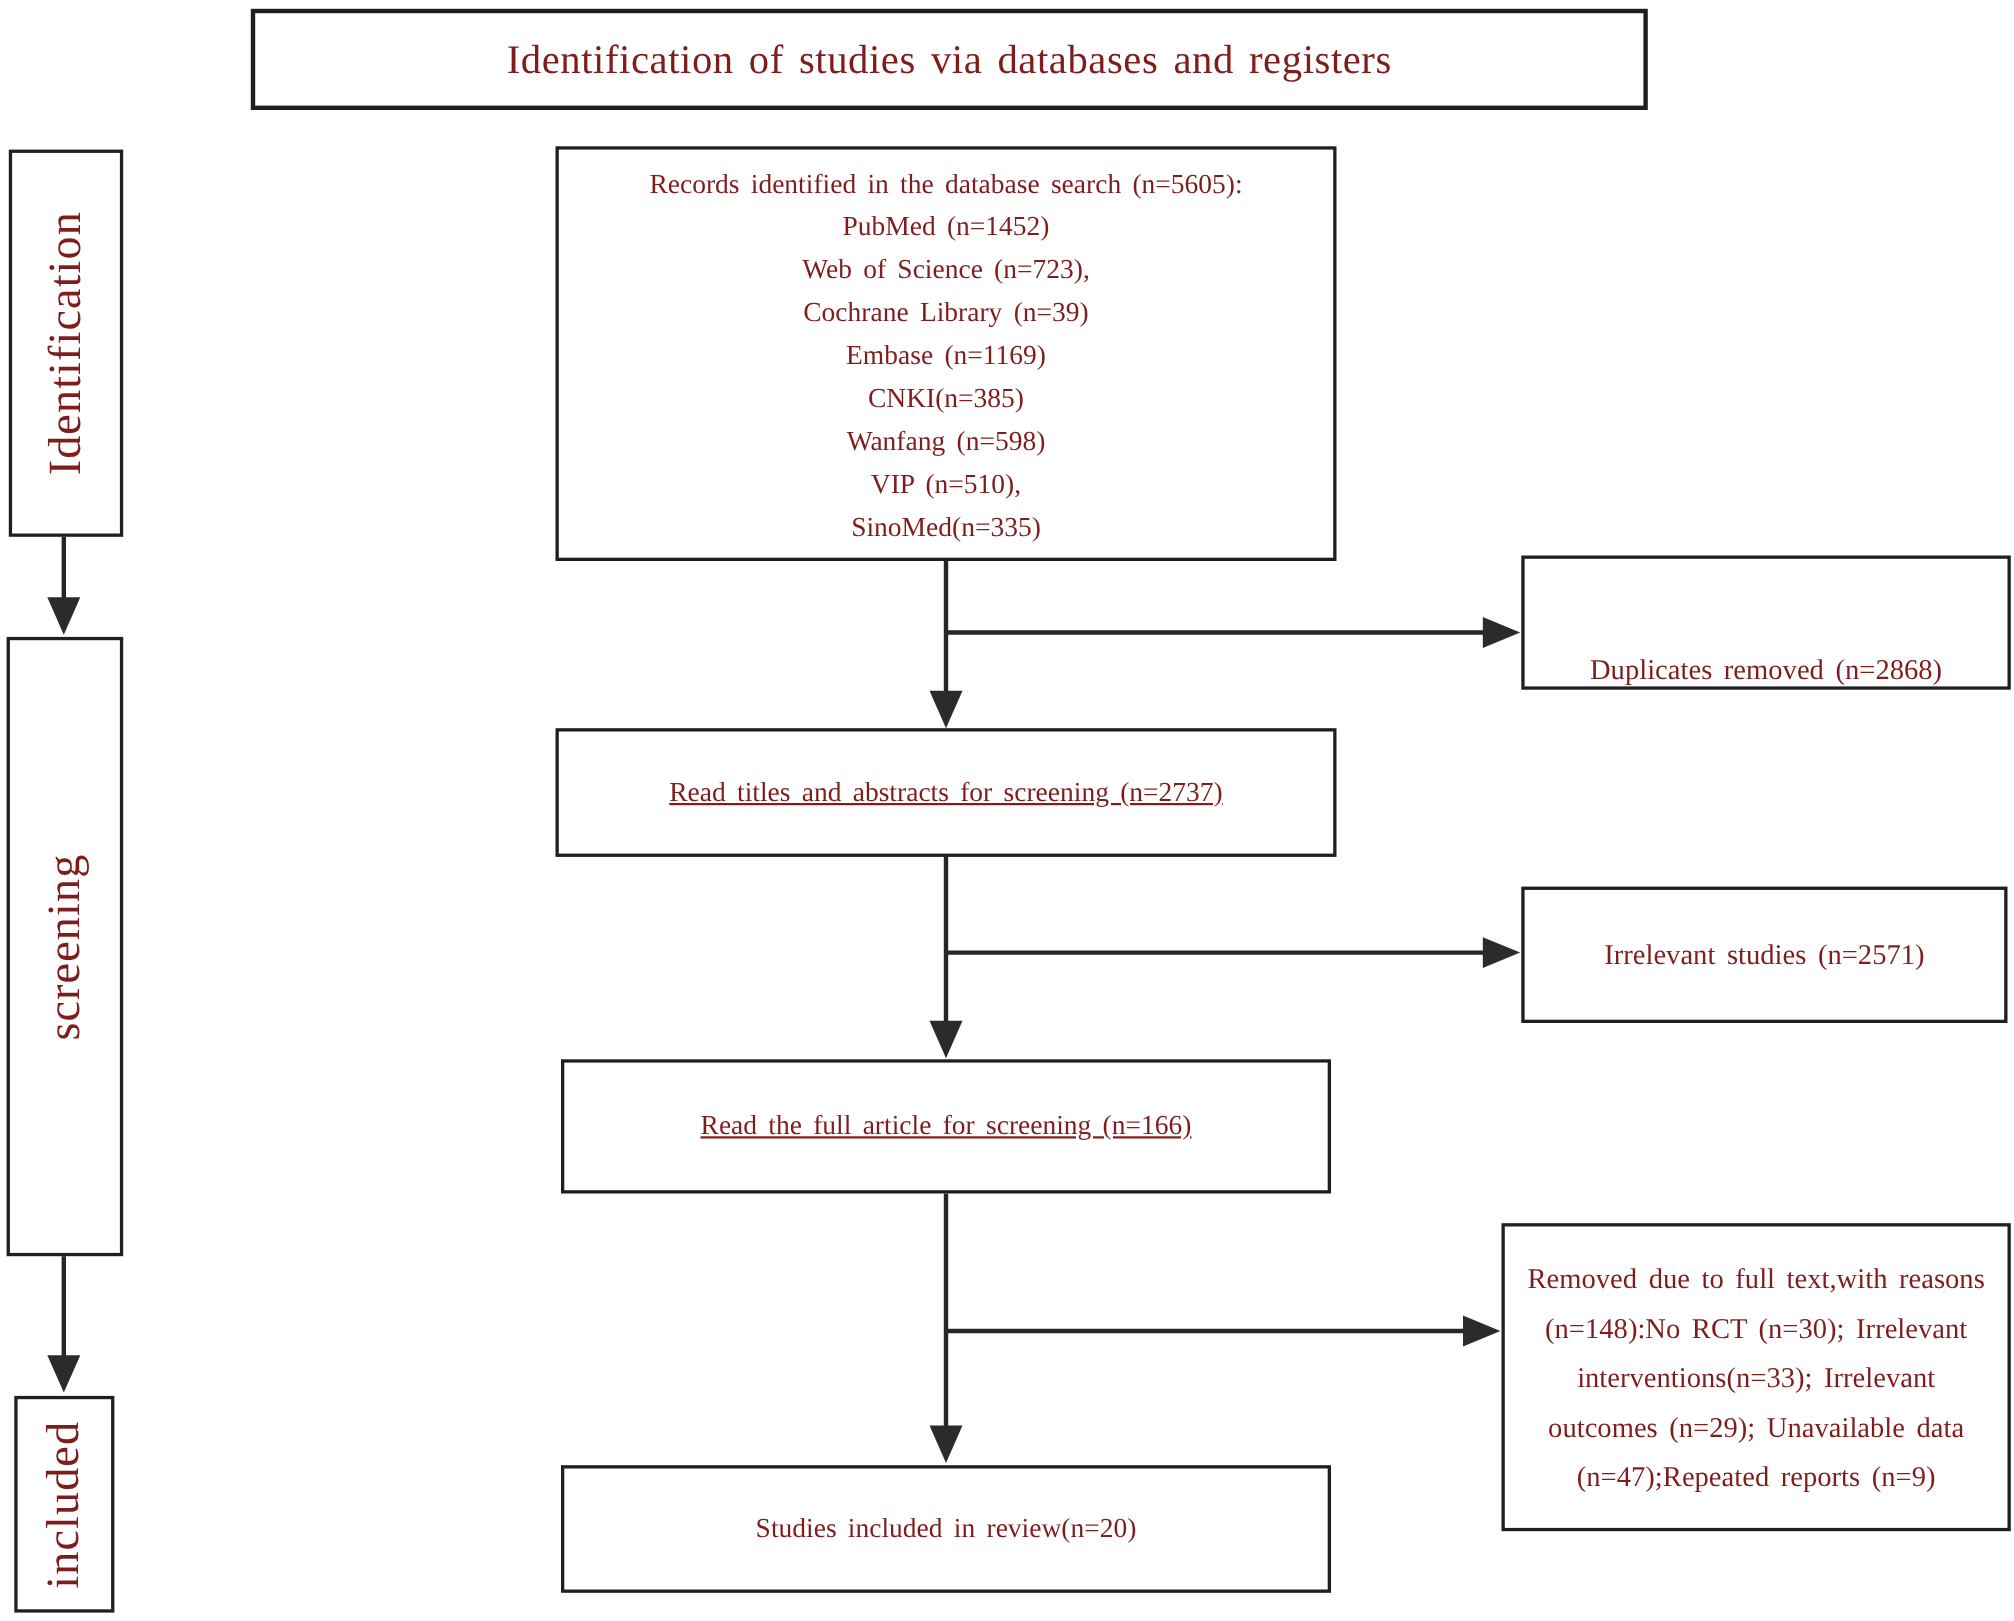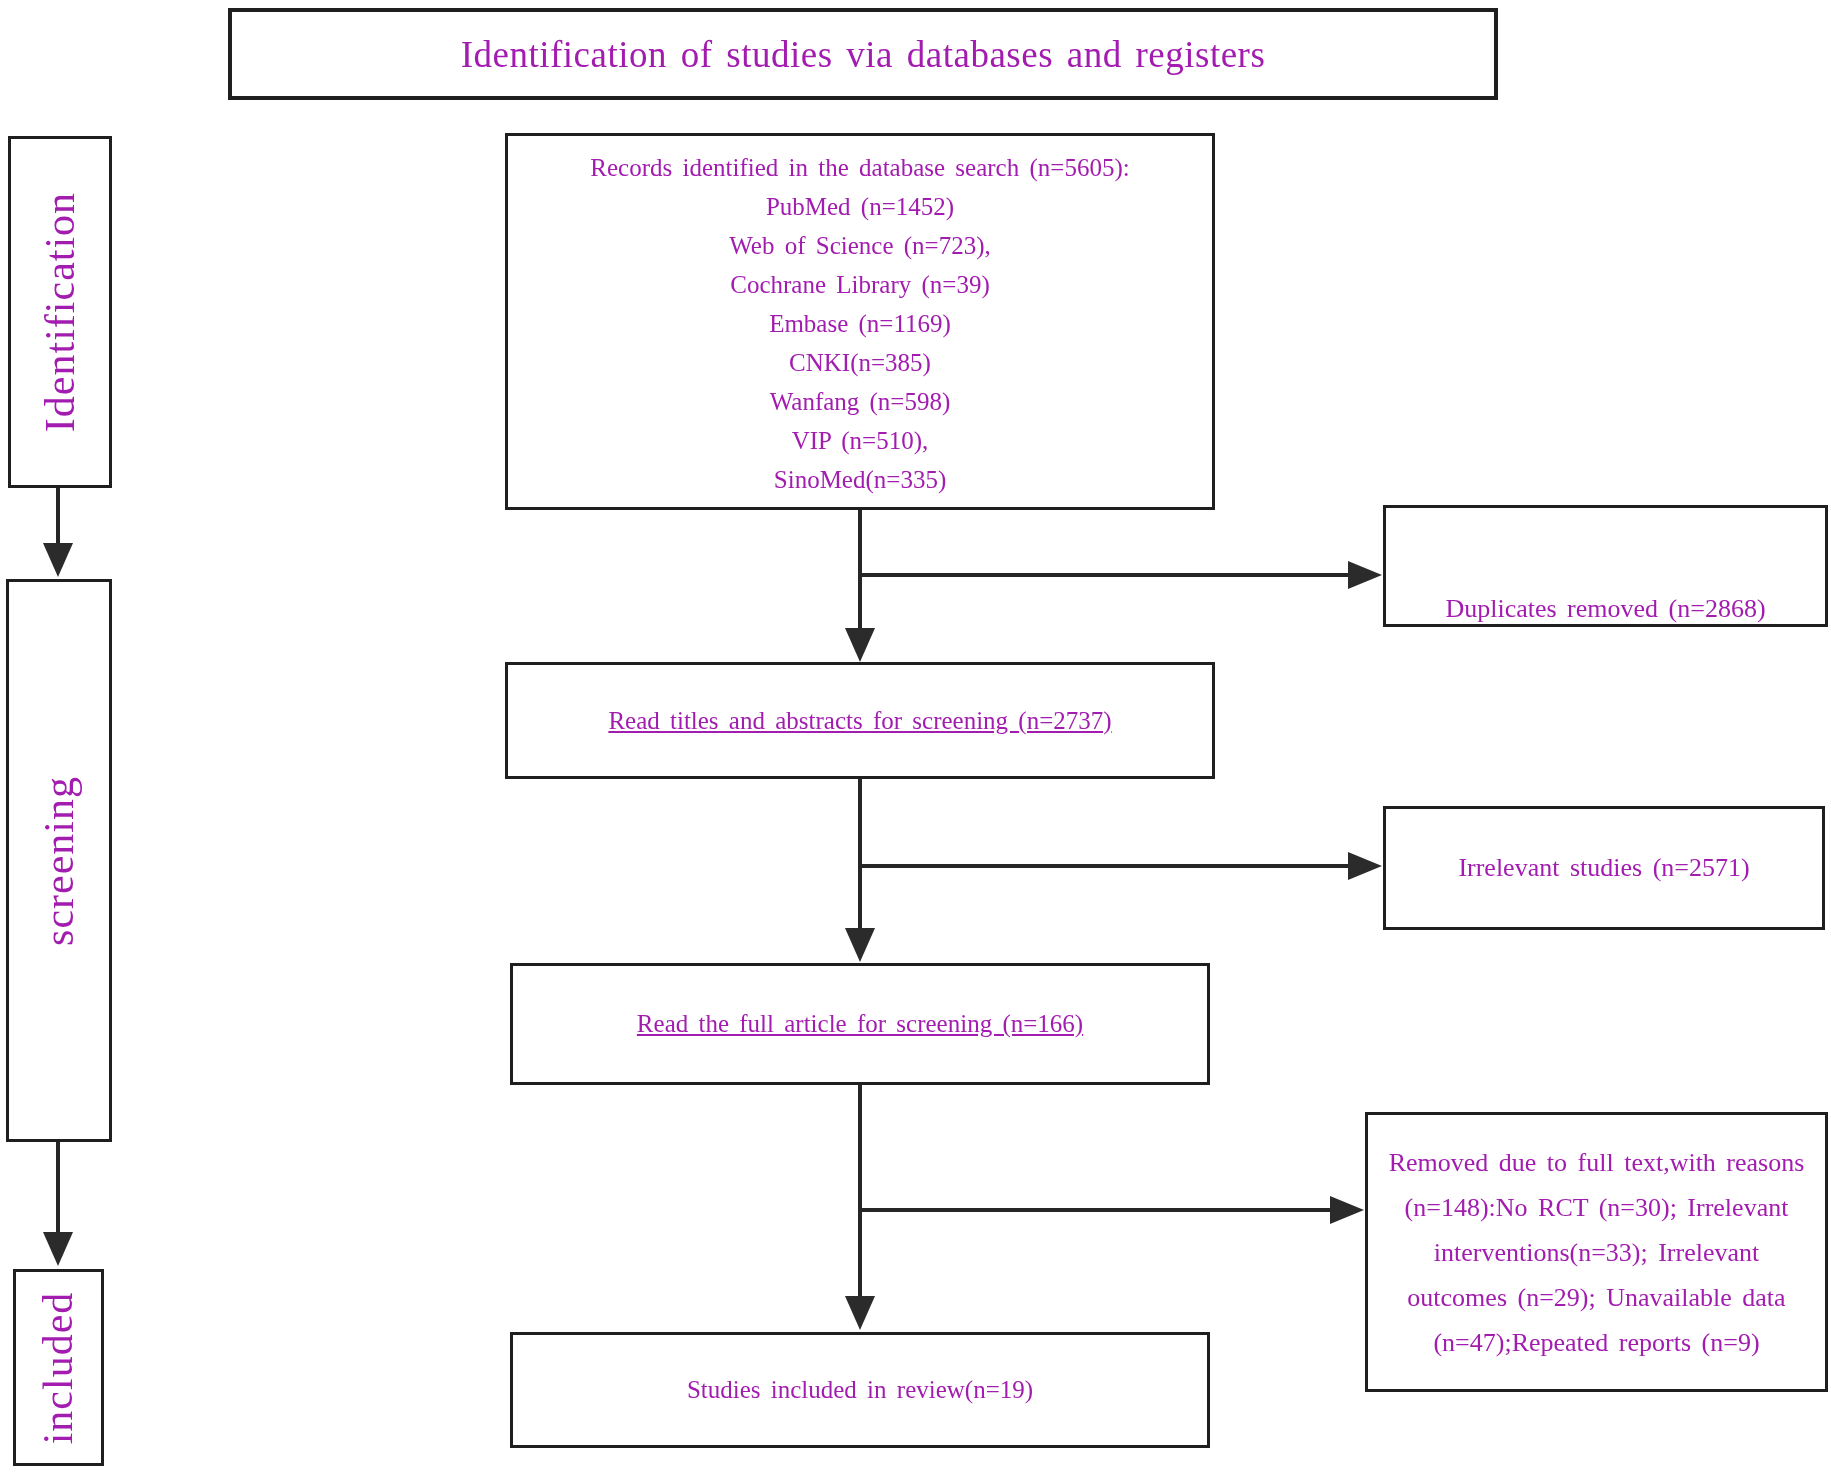--- a/index.html
+++ b/index.html
@@ -2,21 +2,21 @@
 <html><head>
 <meta charset="utf-8">
 <style>
   html, body { margin: 0; padding: 0; background: #ffffff; }
   #stage {
     position: relative;
     width: 1831px;
     height: 1474px;
     background: #ffffff;
     font-family: "Liberation Serif", "DejaVu Serif", serif;
-    color: #a21caf;
+    color: #7f1d1d;
     overflow: hidden;
   }
   .box {
     position: absolute;
     border: 3px solid #1f1f1f;
     background: #ffffff;
     box-sizing: border-box;
     display: flex;
     align-items: center;
     justify-content: center;
@@ -101,21 +101,21 @@
 
   <div class="box titles-box">
     <span>Read titles and abstracts for screening (n=2737)</span>
   </div>
 
   <div class="box article-box">
     <span>Read the full article for screening (n=166)</span>
   </div>
 
   <div class="box included-box">
-    <span>Studies included in review(n=19)</span>
+    <span>Studies included in review(n=20)</span>
   </div>
 
   <div class="box dup-box">
     <span>Duplicates removed (n=2868)</span>
   </div>
 
   <div class="box irrel-box">
     <span>Irrelevant studies (n=2571)</span>
   </div>
 

